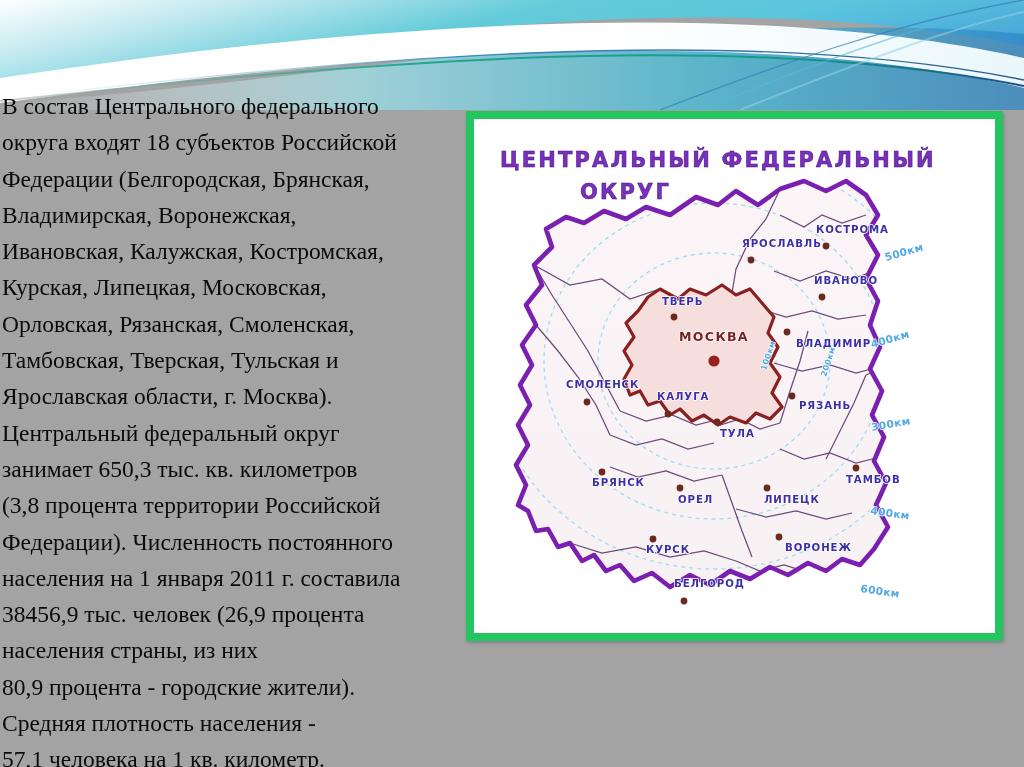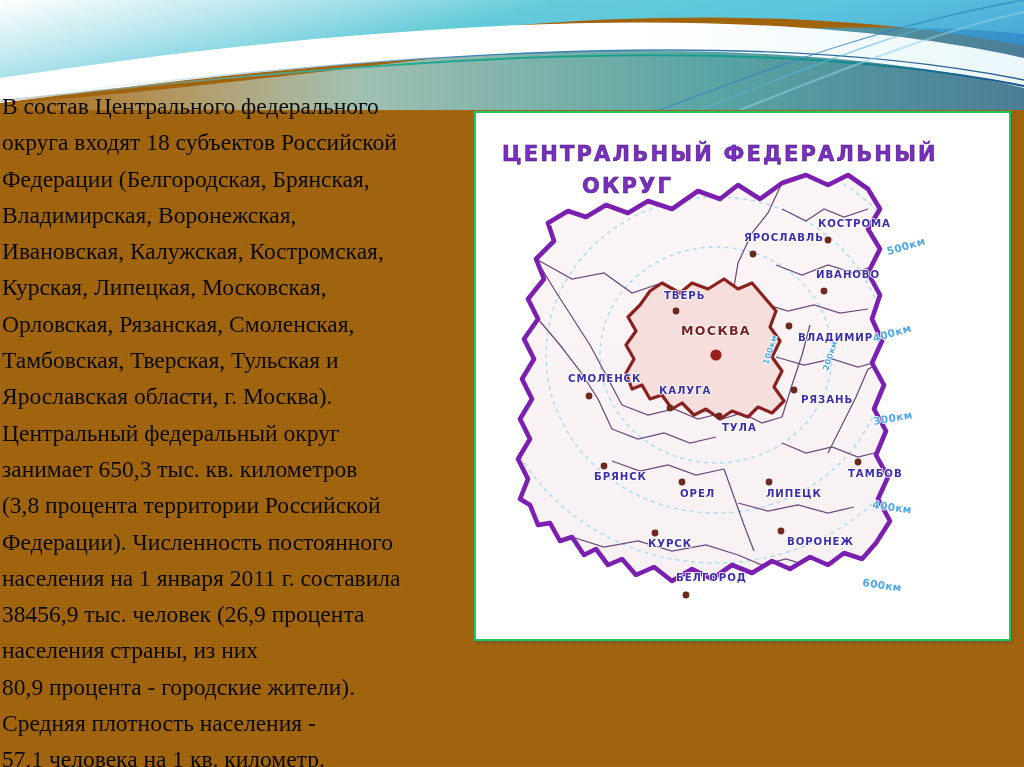--- a/index.html
+++ b/index.html
@@ -4,21 +4,21 @@
 <style>
   html,body{margin:0;padding:0;}
   body{
     width:1024px;height:767px;overflow:hidden;
     background:#fdfdfe;
     font-family:"Liberation Serif", serif;
     position:relative;
   }
   #slide{
     position:absolute;inset:0;
-    background:#a16207;
+    background:#a3a3a3;
     overflow:hidden;
     text-decoration:underline;
   }
   
   #texture{
     position:absolute;inset:0;
     background-image:
       repeating-linear-gradient(0deg, rgba(170,175,190,.055) 0 1px, transparent 1px 4px),
       repeating-linear-gradient(90deg, rgba(170,175,190,.055) 0 1px, transparent 1px 4px);
     pointer-events:none;
@@ -37,24 +37,23 @@
     color:#0a0a0a;
     font-family:"Liberation Serif", serif;
     letter-spacing:0px;
   }
   #bodytext p{margin:0;white-space:pre-wrap;}
   
   #mapframe{
     position:absolute;
     left:466px;top:111px;width:537px;height:530px;
     background:#ffffff;
-    border:2px solid #22c55e;
+    border:8px solid #22c55e;
     box-sizing:border-box;
     box-shadow:1px 2px 3px rgba(40,60,90,.30);
-    margin-left:8px;
   }
   #mapinner{position:absolute;inset:0;overflow:hidden;background:#ffffff;}
   #mapsvg{position:absolute;left:0;top:0;}
   .maptitle{
     font-family:"DejaVu Sans", sans-serif;
     font-weight:bold;
     fill:#7b2fbe;
     stroke:#3a1070;
     stroke-width:.5px;
     font-size:21px;

